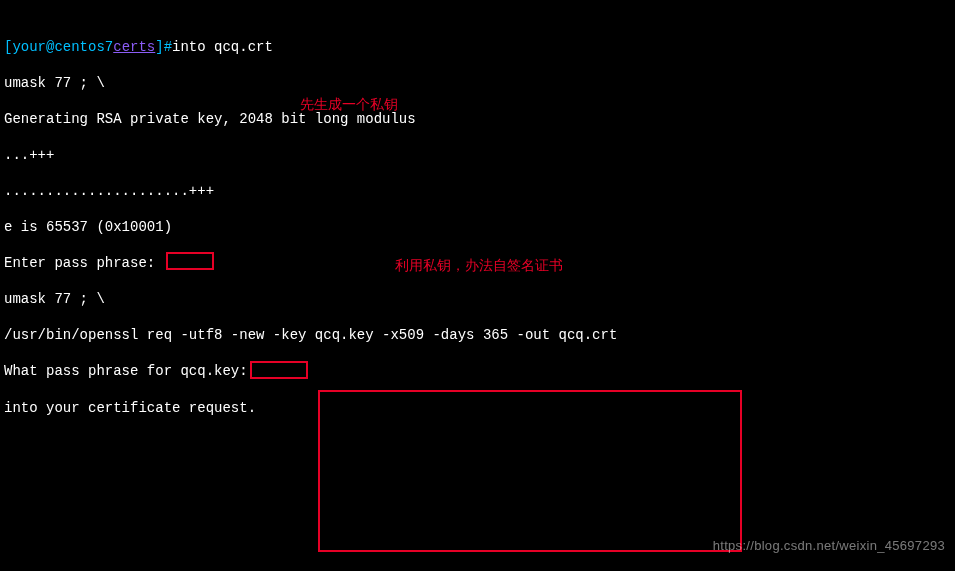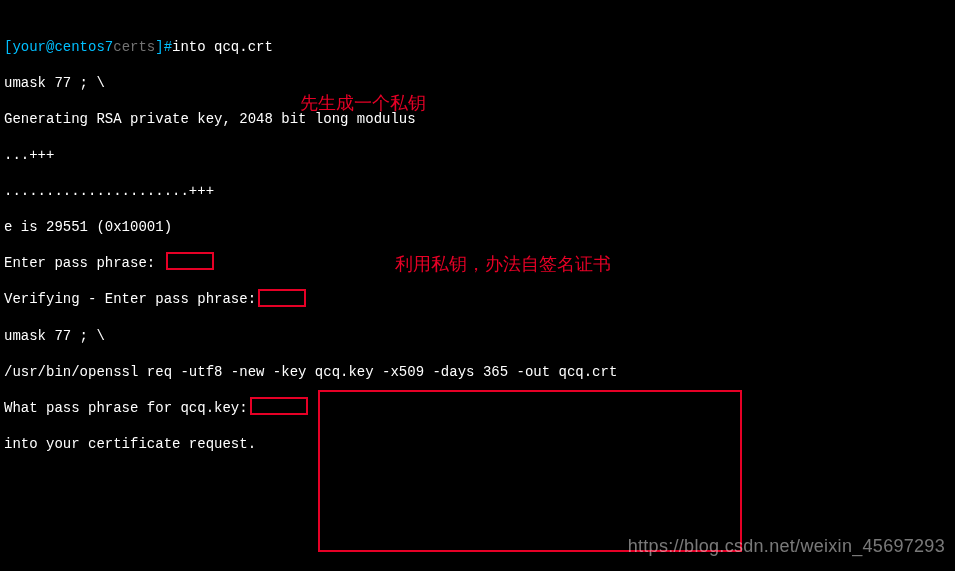--- a/index.html
+++ b/index.html
@@ -13,22 +13,22 @@
     width: 955px;
     height: 571px;
     overflow: hidden;
     position: relative;
   }
   .term {
     padding: 2px 4px;
     white-space: pre;
   }
   .cyan { color: #00bfff; }
-  .red  { color: #737373; }
-  .redtxt { color: #e60026; font-family: Liberation Mono, monospace; font-size: 18px; text-align: center; }
+  .red  { color: #8b5cf6; text-decoration: underline; }
+  .redtxt { color: #e60026; font-family: Liberation Sans, sans-serif; font-size: 14px; text-align: center; }
   .box {
     display: inline-block;
     border: 2px solid #e60026;
     box-sizing: border-box;
     vertical-align: middle;
     margin-left: 2px;
     position: relative;
     top: -2px;
   }
   .annot1 { position:absolute; left:300px; top:95px; }
@@ -38,37 +38,36 @@
     border:2px solid #e60026;
     left:318px; top:390px;
     width:420px; height:158px;
     pointer-events:none;
   }
   .watermark {
     position:absolute;
     right:10px; bottom:16px;
     color:rgba(220,220,220,0.55);
     font-family: Arial, sans-serif;
-    font-size:18px;
+    font-size:13px;
     letter-spacing:0.3px;
   }
 </style>
 </head>
 <body>
 
 <div class="term">
 <div></div>
 <div><span class="cyan">[</span><span class="cyan">your@centos7</span><span class="red">certs</span><span class="cyan">]#</span><span>into qcq.crt</span></div>
 <div>umask 77 ; \</div>
 <div>Generating RSA private key, 2048 bit long modulus</div>
 <div>...+++</div>
 <div>......................+++</div>
-<div>e is 29551 (0x10001)</div>
+<div>e is 65537 (0x10001)</div>
 <div><span>Enter pass phrase: </span><span class="box" style="width:48px;height:18px;"></span></div>
-<div><span>Verifying - Enter pass phrase:</span><span class="box" style="width:48px;height:18px;"></span></div>
 <div>umask 77 ; \</div>
 <div>/usr/bin/openssl req -utf8 -new -key qcq.key -x509 -days 365 -out qcq.crt</div>
 <div><span>What pass phrase for qcq.key:</span><span class="box" style="width:58px;height:18px;"></span></div>
 <div>into your certificate request.</div>
 
 
 
 
 
 

